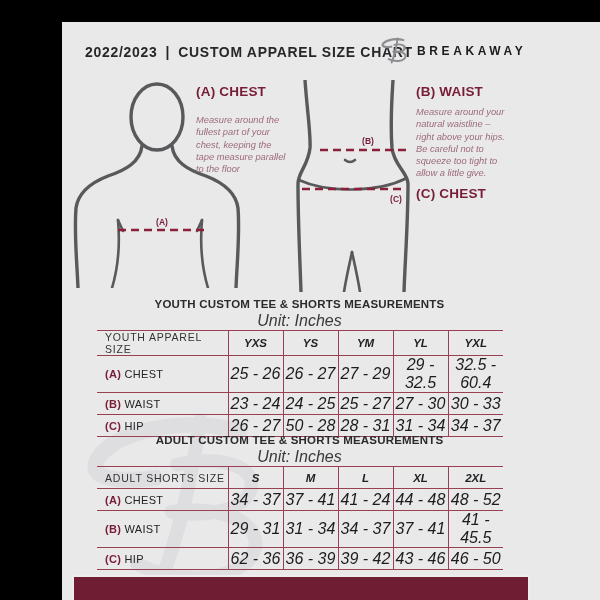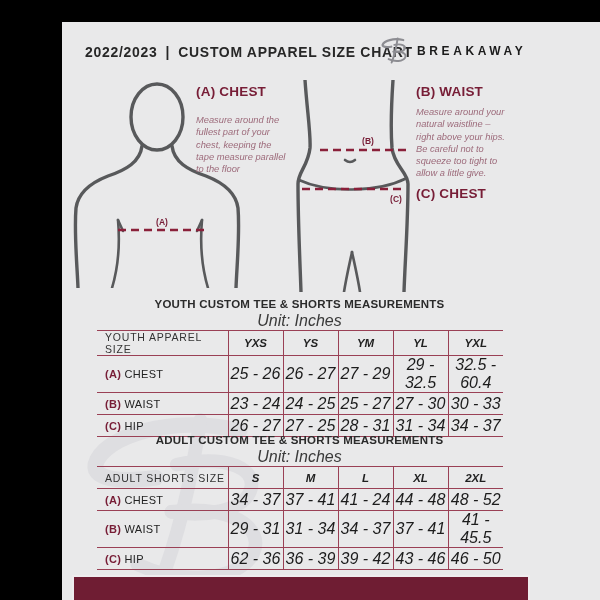--- a/index.html
+++ b/index.html
@@ -164,21 +164,21 @@
         <td class="lbl"><b>(B)</b> <span>WAIST</span></td>
         <td>23 - 24</td>
         <td>24 - 25</td>
         <td>25 - 27</td>
         <td>27 - 30</td>
         <td>30 - 33</td>
       </tr>
       <tr>
         <td class="lbl"><b>(C)</b> <span>HIP</span></td>
         <td>26 - 27</td>
-        <td>27 - 25</td>
+        <td>50 - 28</td>
         <td>28 - 31</td>
         <td>31 - 34</td>
         <td>34 - 37</td>
       </tr>
     </tbody>
       </table>
 
     <div id="adult-title" class="sec-title">ADULT CUSTOM TEE &amp; SHORTS MEASUREMENTS</div>
     <div id="adult-unit" class="sec-unit">Unit: Inches</div>
     <table id="adult-table" class="size-table">

